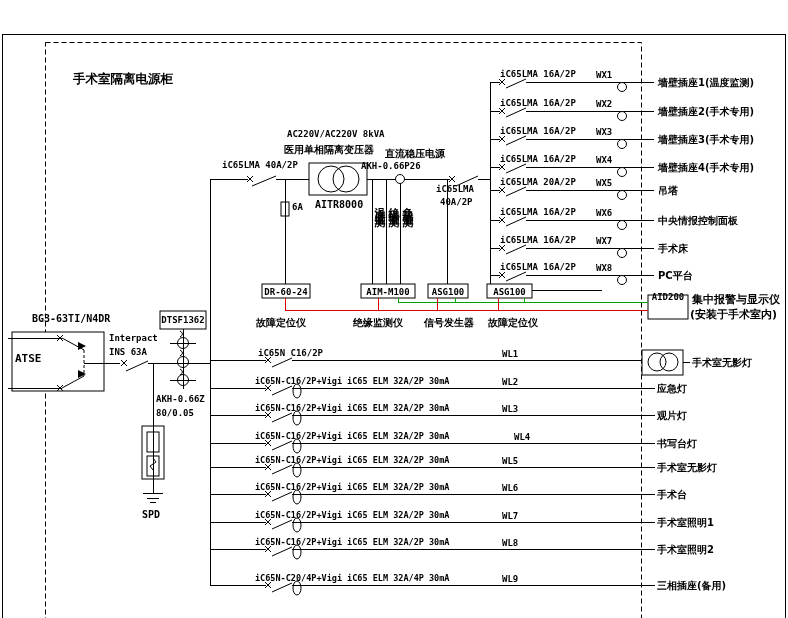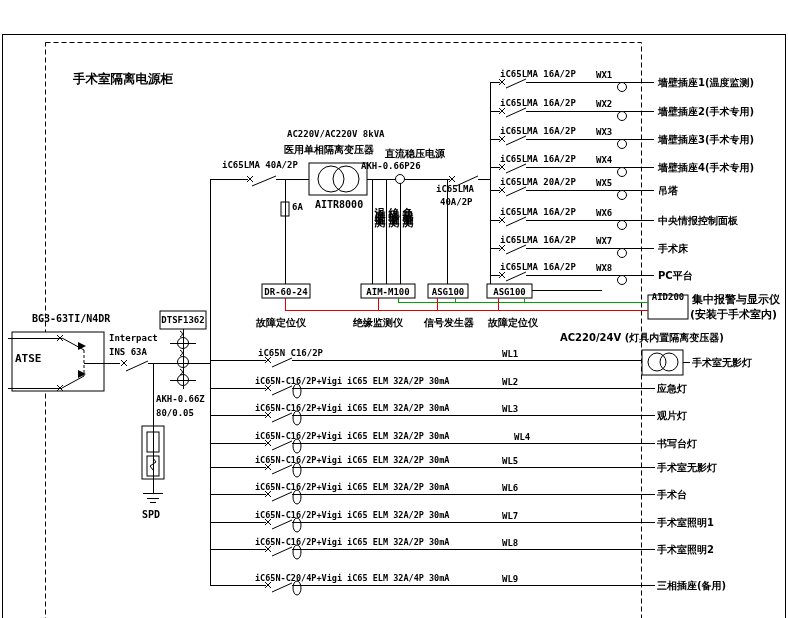--- a/index.html
+++ b/index.html
@@ -198,21 +198,20 @@
 <div class="t m9" style="left:500px;top:175px">iC65LMA 16A/2P</div>
 <div class="t m9" style="left:596px;top:176px">WX6</div>
 <div class="t c10" style="left:658px;top:182px">中央情报控制面板</div>
 <div class="t m9" style="left:500px;top:203px">iC65LMA 16A/2P</div>
 <div class="t m9" style="left:596px;top:204px">WX7</div>
 <div class="t c10" style="left:658px;top:210px">手术床</div>
 <div class="t m9" style="left:500px;top:230px">iC65LMA 16A/2P</div>
 <div class="t m9" style="left:596px;top:231px">WX8</div>
 <div class="t c10" style="left:658px;top:237px">PC平台</div>
 
-<div class="t c10" style="left:560px;top:299px">AC220/24V (灯具内置隔离变压器)</div>
 
 <div class="t m9" style="left:258px;top:316px">iC65N C16/2P</div>
 <div class="t m9" style="left:502px;top:317px">WL1</div>
 <div class="t c10" style="left:692px;top:324px">手术室无影灯</div>
 <div class="t m8" style="left:255px;top:344px">iC65N-C16/2P+Vigi iC65 ELM 32A/2P 30mA</div>
 <div class="t m9" style="left:502px;top:345px">WL2</div>
 <div class="t c10" style="left:657px;top:350px">应急灯</div>
 <div class="t m8" style="left:255px;top:371px">iC65N-C16/2P+Vigi iC65 ELM 32A/2P 30mA</div>
 <div class="t m9" style="left:502px;top:372px">WL3</div>
 <div class="t c10" style="left:657px;top:377px">观片灯</div>

